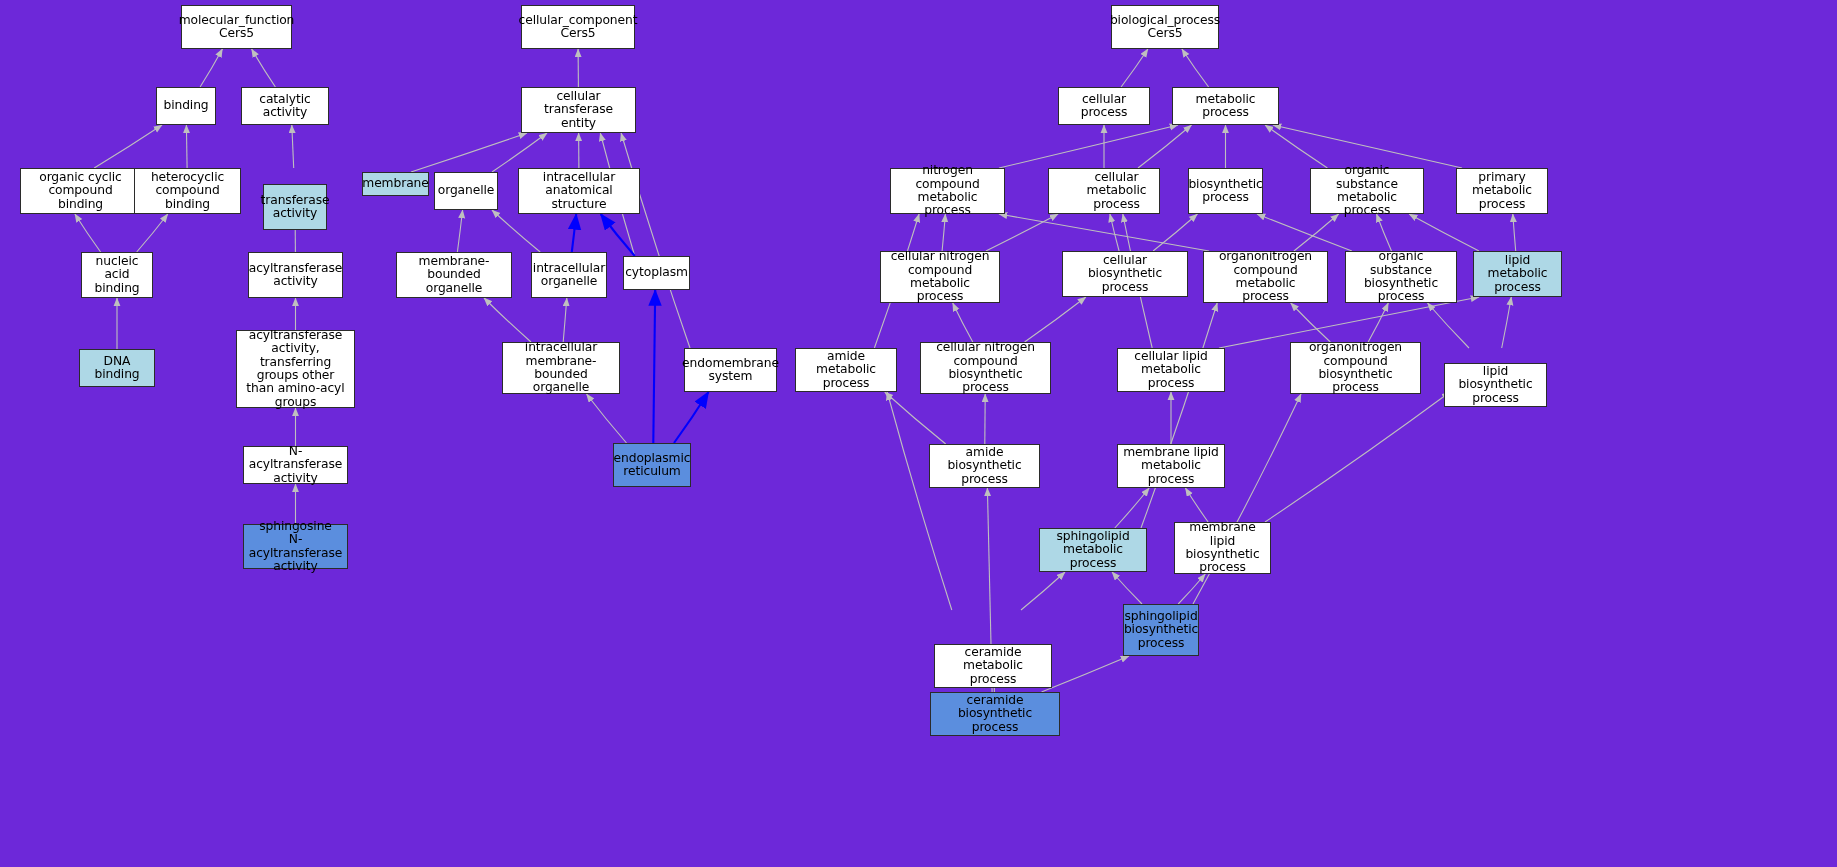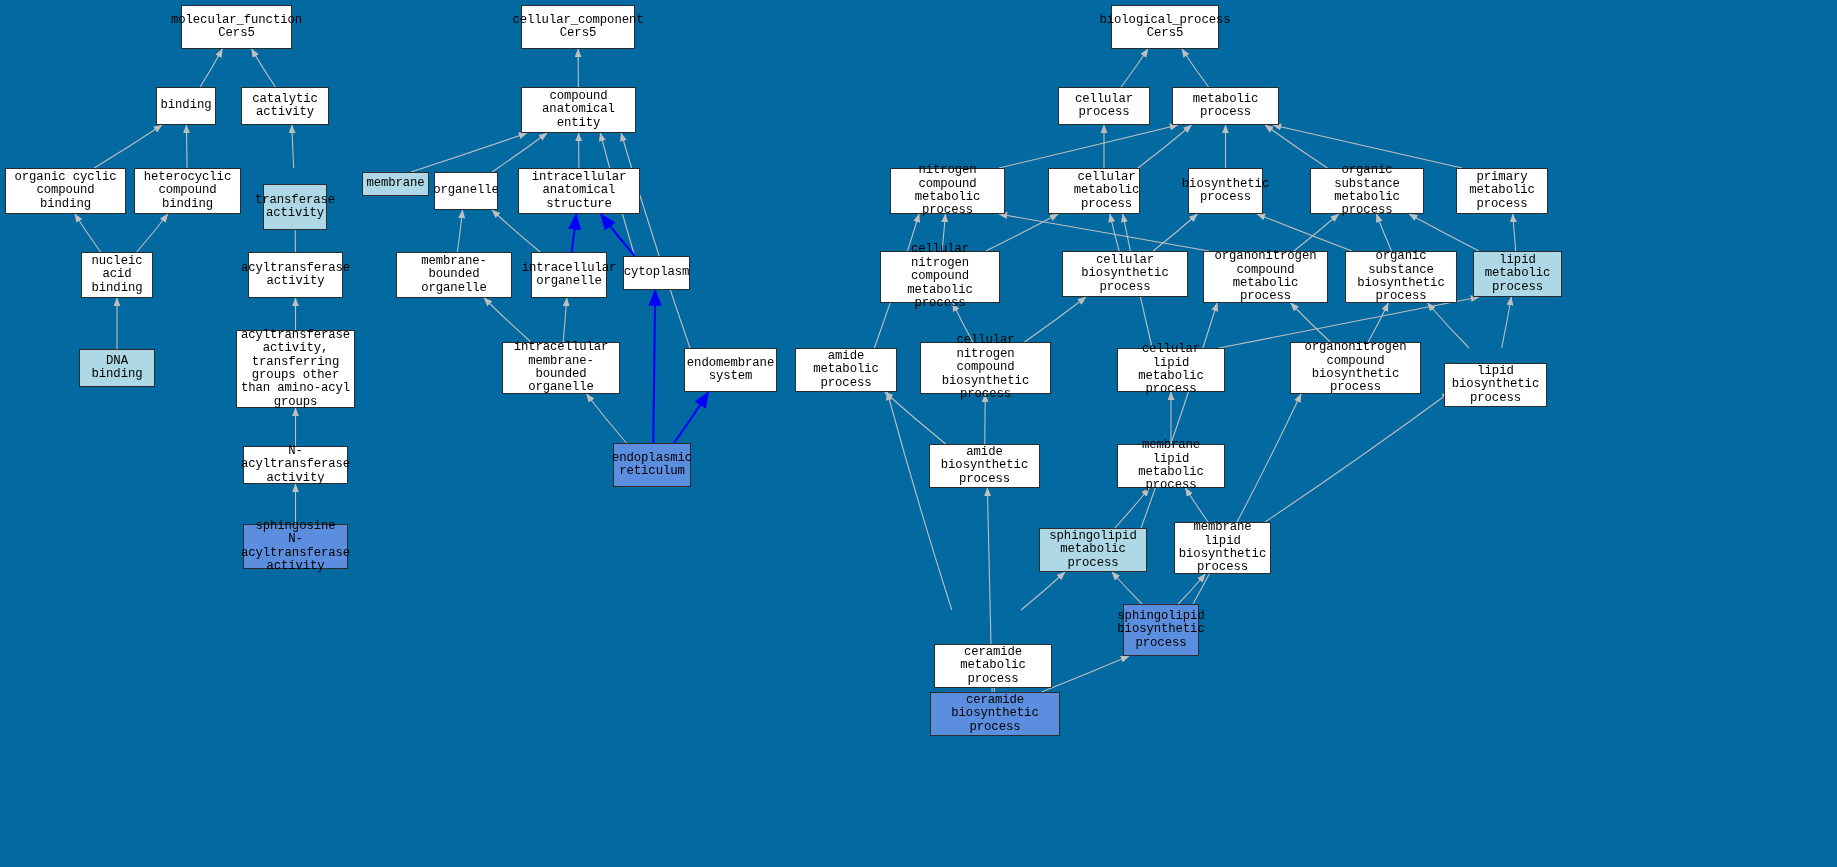--- a/index.html
+++ b/index.html
@@ -7,23 +7,22 @@
     padding: 0;
     background: #ffffff;
   }
   body {
     font-family: "DejaVu Sans", "Liberation Sans", sans-serif;
   }
   #canvas {
     position: relative;
     width: 1837px;
     height: 867px;
-    background: #0369a1;
+    background: #6d28d9;
     overflow: hidden;
-    font-family: Liberation Mono, monospace;
   }
   #edge-layer {
     position: absolute;
     left: 0;
     top: 0;
     width: 1837px;
     height: 867px;
     pointer-events: none;
   }
   .go-node {
@@ -132,21 +131,21 @@
         <path d="M 994.4 692.0 Q 994.0 673.0 993.6 654.0" stroke="#bfbfbf" stroke-width="1.1" fill="none" marker-end="url(#arrow-grey)"></path>
         <path d="M 1041.5 692.0 Q 1086.6 674.0 1129.0 656.0" stroke="#bfbfbf" stroke-width="1.1" fill="none" marker-end="url(#arrow-grey)"></path>
         <path d="M 992.1 692.0 Q 989.6 590.0 987.4 488.0" stroke="#bfbfbf" stroke-width="1.1" fill="none" marker-end="url(#arrow-grey)"></path>
       </g>
   </svg>
   <div id="nodes-layer">
       <div class="go-node" style="left: 181px; top: 5px; width: 111px; height: 44px;">molecular_function
 Cers5</div>
       <div class="go-node" style="left: 156px; top: 87px; width: 60px; height: 38px;">binding</div>
       <div class="go-node" style="left: 241px; top: 87px; width: 88px; height: 38px;">catalytic activity</div>
-      <div class="go-node" style="left: 5px; top: 168px; width: 121px; height: 46px;">organic cyclic
+      <div class="go-node" style="left: 20px; top: 168px; width: 121px; height: 46px;">organic cyclic
 compound binding</div>
       <div class="go-node" style="left: 134px; top: 168px; width: 107px; height: 46px;">heterocyclic
 compound binding</div>
       <div class="go-node fill-light" style="left: 263px; top: 168px; width: 64px; height: 46px; margin-top: 16px;">transferase
 activity</div>
       <div class="go-node fill-light" style="left: 362px; top: 172px; width: 67px; height: 24px;">membrane</div>
       <div class="go-node" style="left: 81px; top: 252px; width: 72px; height: 46px;">nucleic acid
 binding</div>
       <div class="go-node" style="left: 248px; top: 252px; width: 95px; height: 46px;">acyltransferase
 activity</div>
@@ -156,21 +155,21 @@
 groups other
 than amino-acyl
 groups</div>
       <div class="go-node" style="left: 243px; top: 446px; width: 105px; height: 38px;">N-acyltransferase
 activity</div>
       <div class="go-node fill-dark" style="left: 243px; top: 524px; width: 105px; height: 45px;">sphingosine
 N-acyltransferase
 activity</div>
       <div class="go-node" style="left: 521px; top: 5px; width: 114px; height: 44px;">cellular_component
 Cers5</div>
-      <div class="go-node" style="left: 521px; top: 87px; width: 115px; height: 46px;">compound anatomical
+      <div class="go-node" style="left: 521px; top: 87px; width: 115px; height: 46px;">cellular transferase
 entity</div>
       <div class="go-node" style="left: 434px; top: 172px; width: 64px; height: 38px;">organelle</div>
       <div class="go-node" style="left: 518px; top: 168px; width: 122px; height: 46px;">intracellular
 anatomical structure</div>
       <div class="go-node" style="left: 396px; top: 252px; width: 116px; height: 46px;">membrane-bounded
 organelle</div>
       <div class="go-node" style="left: 531px; top: 252px; width: 76px; height: 46px;">intracellular
 organelle</div>
       <div class="go-node" style="left: 623px; top: 256px; width: 67px; height: 34px;">cytoplasm</div>
       <div class="go-node" style="left: 502px; top: 342px; width: 118px; height: 52px;">intracellular
@@ -179,21 +178,21 @@
       <div class="go-node" style="left: 684px; top: 348px; width: 93px; height: 44px;">endomembrane
 system</div>
       <div class="go-node fill-dark" style="left: 613px; top: 443px; width: 78px; height: 44px;">endoplasmic
 reticulum</div>
       <div class="go-node" style="left: 1111px; top: 5px; width: 108px; height: 44px;">biological_process
 Cers5</div>
       <div class="go-node" style="left: 1058px; top: 87px; width: 92px; height: 38px;">cellular process</div>
       <div class="go-node" style="left: 1172px; top: 87px; width: 107px; height: 38px;">metabolic process</div>
       <div class="go-node" style="left: 890px; top: 168px; width: 115px; height: 46px;">nitrogen compound
 metabolic process</div>
-      <div class="go-node" style="left: 1048px; top: 168px; width: 92px; height: 46px; padding-left: 28px;">cellular metabolic
+      <div class="go-node" style="left: 1048px; top: 168px; width: 112px; height: 46px; padding-left: 28px;">cellular metabolic
 process</div>
       <div class="go-node" style="left: 1188px; top: 168px; width: 75px; height: 46px;">biosynthetic
 process</div>
       <div class="go-node" style="left: 1310px; top: 168px; width: 114px; height: 46px;">organic substance
 metabolic process</div>
       <div class="go-node" style="left: 1456px; top: 168px; width: 92px; height: 46px;">primary metabolic
 process</div>
       <div class="go-node fill-light" style="left: 1473px; top: 251px; width: 89px; height: 46px;">lipid metabolic
 process</div>
       <div class="go-node" style="left: 880px; top: 251px; width: 120px; height: 52px;">cellular nitrogen

